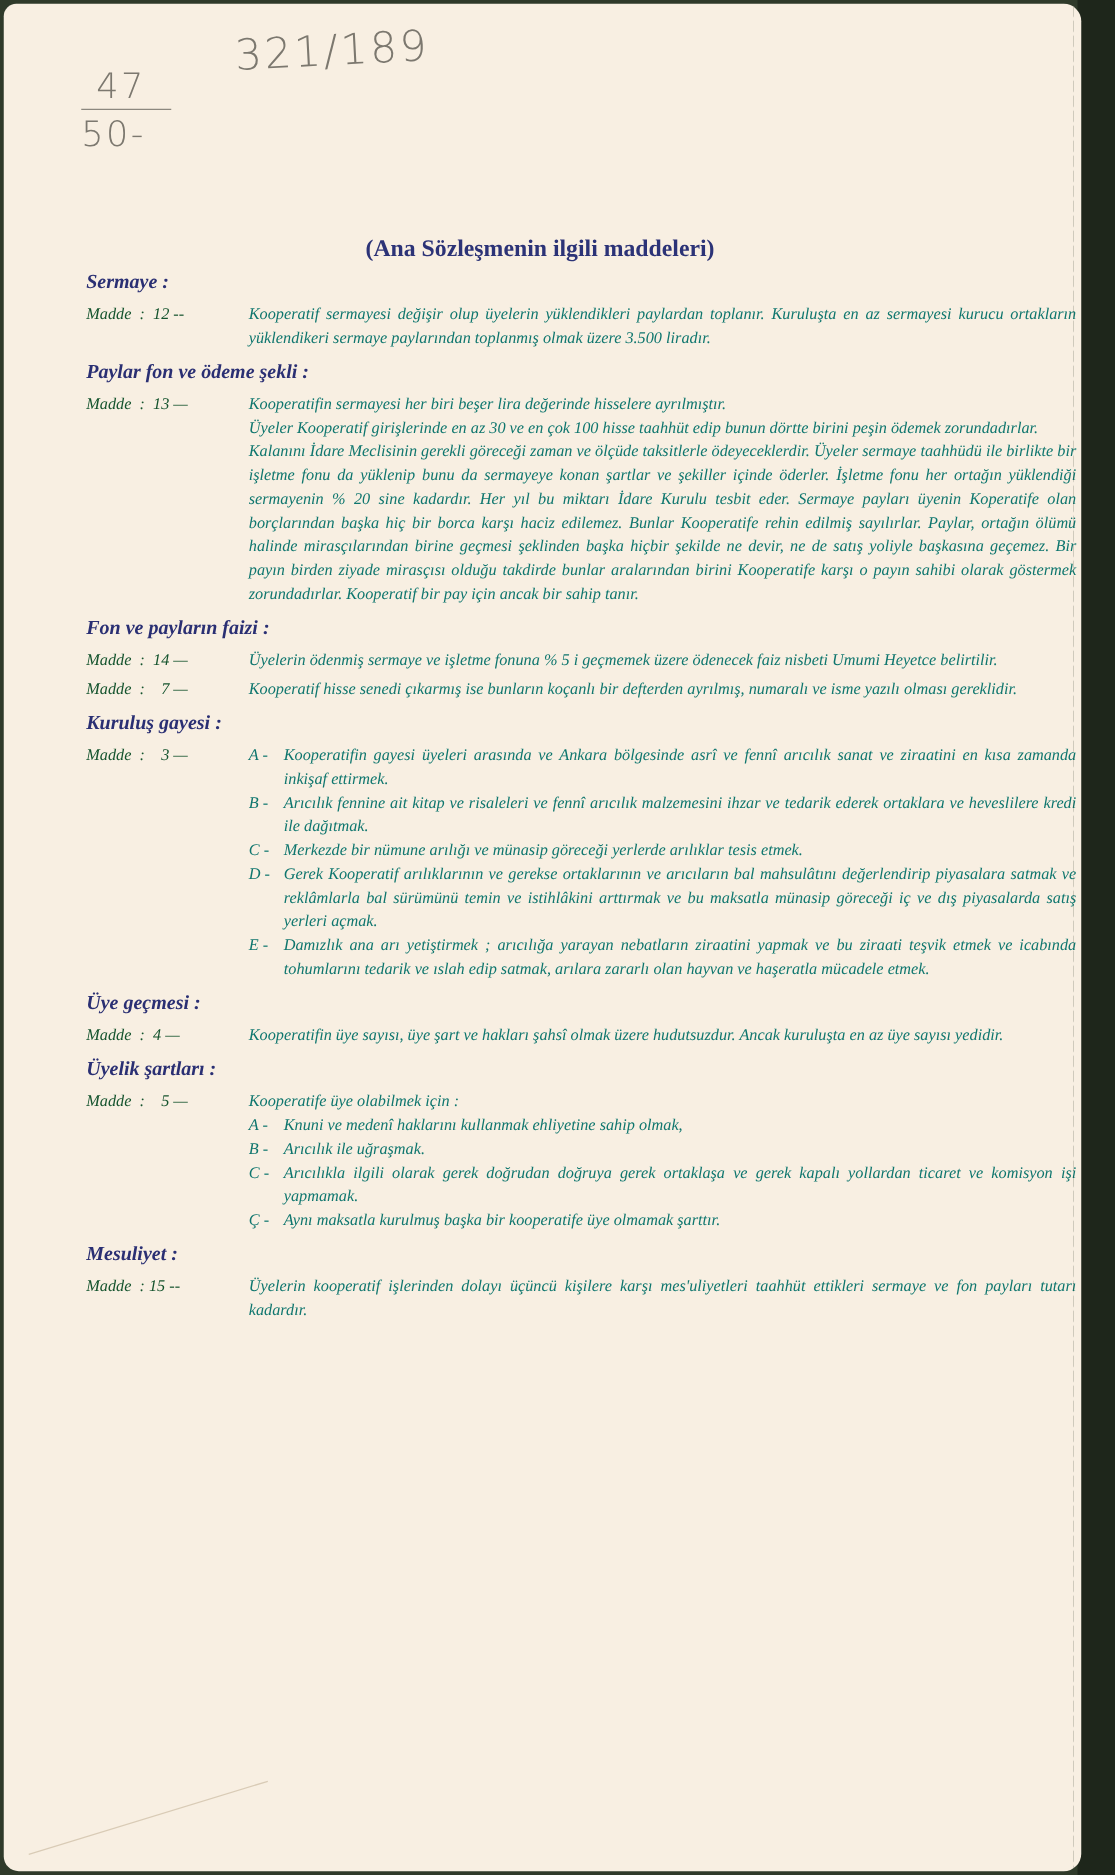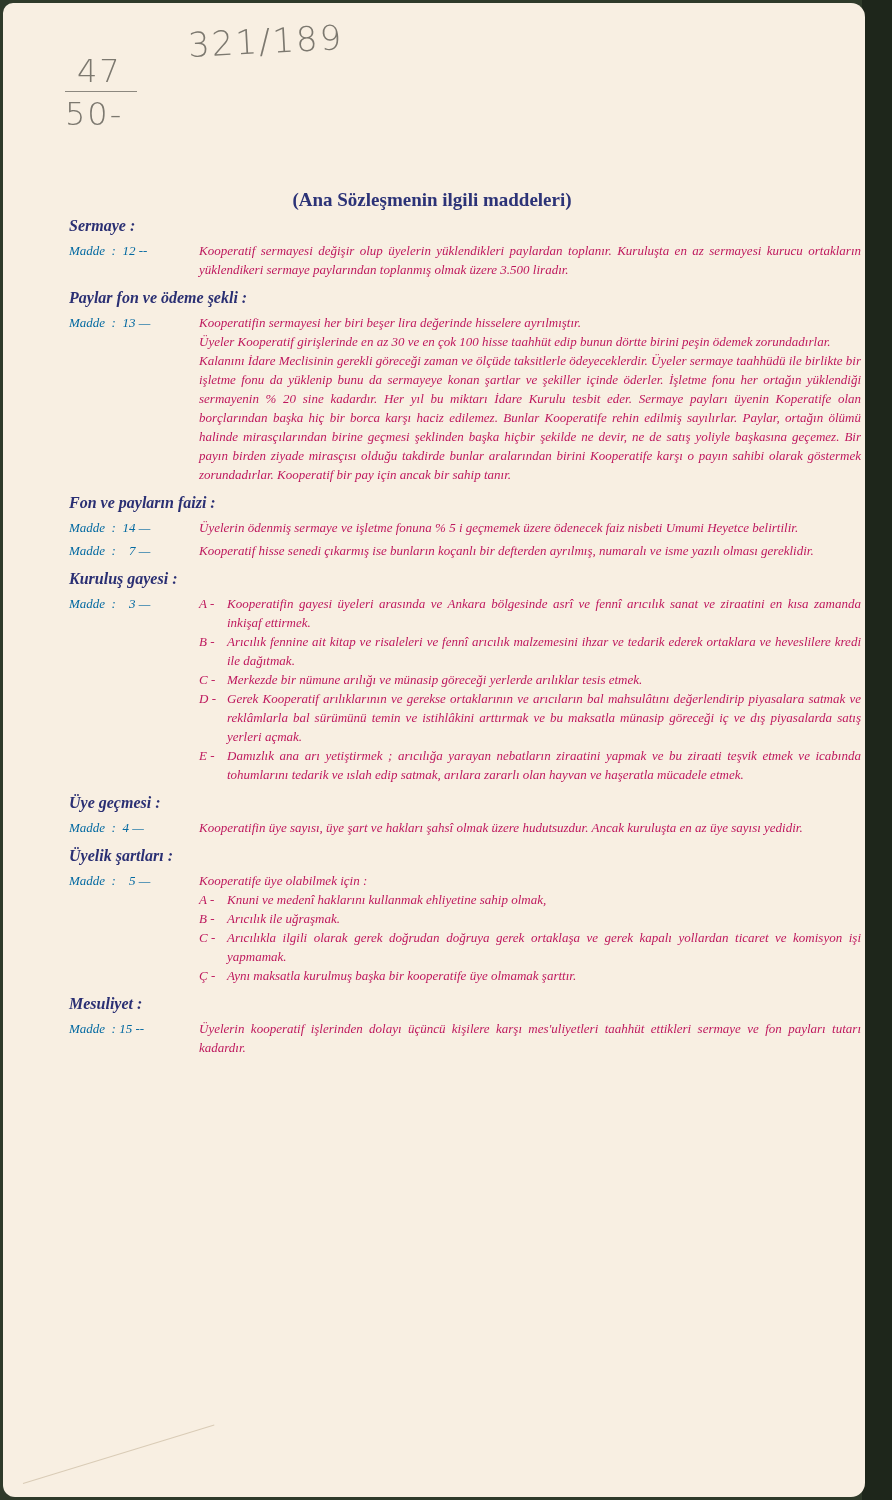--- a/index.html
+++ b/index.html
@@ -23,34 +23,34 @@
     .crease {
       position: absolute; left: 20px; top: 1480px; width: 200px; height: 1px;
       background: #d9cbb6; transform: rotate(-17deg); transform-origin: left;
     }
     .hand {
       position: absolute; color: #7c786f;
       font-family: "DejaVu Sans", sans-serif; font-weight: 300;
       letter-spacing: 2px;
     }
     .hand-top { left: 185px; top: 18px; font-size: 34px; transform: rotate(-3deg); }
-    .hand-frac { left: 62px; top: 52px; font-size: 32px; line-height: 1; }
+    .hand-frac { left: 62px; top: 52px; font-size: 28px; line-height: 1; }
     .hand-frac .num { display: block; padding-left: 12px; border-bottom: 1.5px solid #8c887f; padding-bottom: 4px; width: 60px; }
     .hand-frac .den { display: block; padding-top: 6px; }
 
     .content { position: absolute; left: 66px; top: 186px; width: 796px; color: #3a3f80; }
     .doc-title {
       text-align: center; font-weight: bold; font-size: 19px;
       color: #2c3377; margin: 0 0 6px 0; padding-right: 70px;
     }
     .section { margin-bottom: 10px; font-style: italic; }
     .section-head { font-weight: bold; font-size: 16px; color: #2a2f73; margin: 0 0 6px 0; }
     .article { display: flex; font-size: 13px; line-height: 19px; margin-bottom: 4px; }
-    .article .label { width: 130px; flex: none; white-space: pre; color: #0369a1; }
-    .article .body { width: 662px; text-align: justify; color: #be185d; }
+    .article .label { width: 130px; flex: none; white-space: pre; color: #14532d; }
+    .article .body { width: 662px; text-align: justify; color: #0f766e; }
     .item { display: flex; }
     .item .letter { width: 28px; flex: none; }
     .item .text { flex: 1; text-align: justify; }
     .intro { margin-bottom: 0; }
   </style>
 </head>
 <body>
 
 <div class="edge-right"></div>
 <div class="page">

